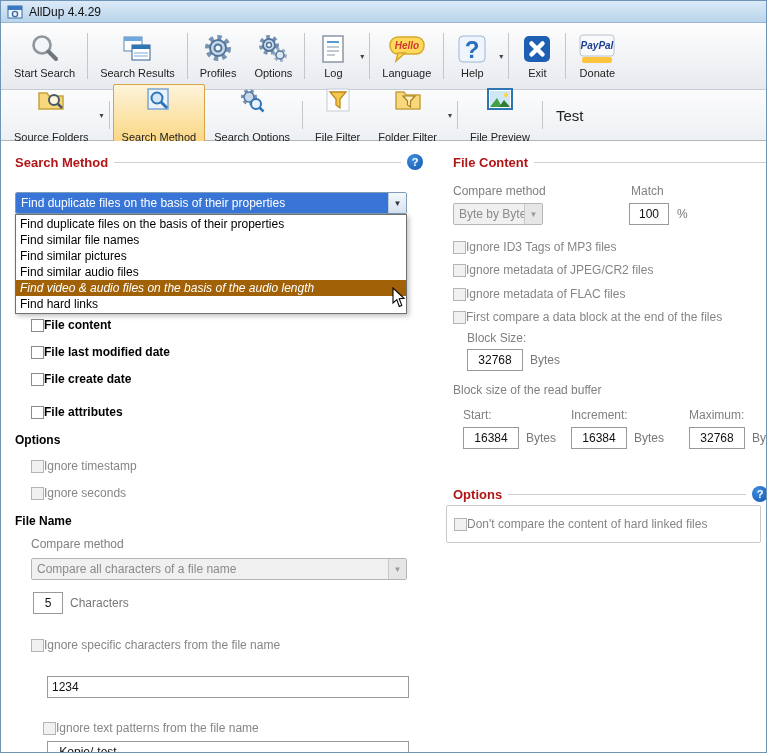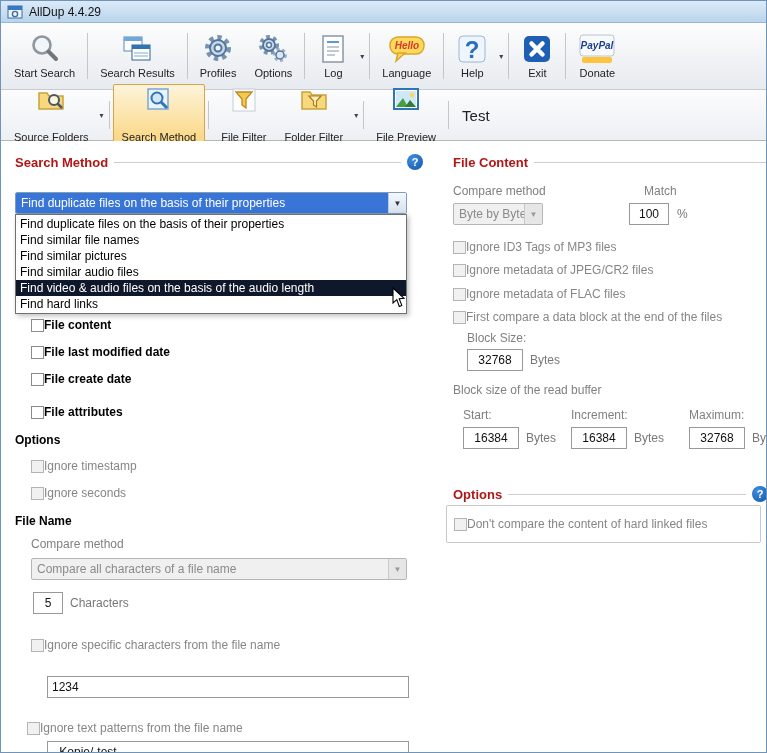--- a/index.html
+++ b/index.html
@@ -51,21 +51,21 @@
   .combo-btn .arrow { font-size:8px; color:#333; }
   .combo.disabled { background:#f0f0f0; border-color:#b5b5b5; }
   .combo.disabled .combo-text { color:#8a8a8a; }
   .combo.disabled .combo-btn { background:#e6e6e6; border-left-color:#c8c8c8; }
   .combo.disabled .combo-btn .arrow { color:#9a9a9a; }
 
   
   .dropdown-list { position:relative; width:392px; background:#fff; border:1px solid #707070;
                    box-shadow:2px 2px 5px rgba(0,0,0,.25); padding:1px 0; z-index:5; }
   .dd-item { height:16px; line-height:16px; padding:0 4px; white-space:nowrap; overflow:hidden; color:#000; }
-  .dd-item.highlighted { background:#0f172a; color:#fff; }
+  .dd-item.highlighted { background:#a16207; color:#fff;font-style:italic; }
 
   
   .cursor { position:absolute; left:376px; top:72px; z-index:9; }
 
   
   .chk-row { display:flex; align-items:center; height:14px; }
   .chk { width:13px; height:13px; background:#fff; border:1px solid #8b8b8b; flex:0 0 13px; }
   .chk-row.disabled .chk { background:#f1f1f1; border-color:#b4b4b4; }
   .chk-label { white-space:nowrap; }
   .chk-row.bold .chk-label { font-weight:bold; color:#000; }
@@ -236,20 +236,31 @@
       <div class="tb2-inner active">
         <svg width="26" height="26" viewBox="0 0 26 26">
           <rect x="2" y="2" width="20" height="20" fill="#eaf3fb" stroke="#7aa7d4" stroke-width="1.5"></rect>
           <circle cx="11" cy="11" r="5.5" fill="#d3e7f8" stroke="#2e75b6" stroke-width="2"></circle>
           <line x1="15" y1="15" x2="21" y2="21" stroke="#2e75b6" stroke-width="3"></line>
         </svg>
         <span class="tb2-label">Search Method</span>
       </div>
     </div>
 
+    <div class="tb2-btn">
+      <div class="tb2-inner">
+        <svg width="26" height="26" viewBox="0 0 26 26">
+          <circle cx="10" cy="10" r="6" fill="none" stroke="#7693b3" stroke-width="4" stroke-dasharray="3 2.8"></circle>
+          <circle cx="10" cy="10" r="5" fill="#c6d9ec" stroke="#54759a" stroke-width="1.5"></circle>
+          <circle cx="17" cy="17" r="5" fill="rgba(230,242,252,.85)" stroke="#2e75b6" stroke-width="2"></circle>
+          <line x1="20.5" y1="20.5" x2="24.5" y2="24.5" stroke="#2e75b6" stroke-width="2.5"></line>
+        </svg>
+        <span class="tb2-label">Search Options</span>
+      </div>
+    </div>
     <div class="tb-sep"></div>
 
     <div class="tb2-btn">
       <div class="tb2-inner">
         <svg width="26" height="26" viewBox="0 0 26 26">
           <rect x="2" y="2" width="22" height="22" fill="#fdfdfd" stroke="#c3cdd7"></rect>
           <polygon points="5,5 21,5 15,12 15,21 11,18 11,12" fill="#f5c84f" stroke="#bb8a1f" stroke-width="1.3"></polygon>
         </svg>
         <span class="tb2-label">File Filter</span>
       </div>
@@ -358,37 +369,37 @@
         <input class="txt num" style="width: 30px;" value="5">
         <span class="unit">Characters</span>
       </div>
 
       <div class="chk-row disabled" style="margin-left:16px; margin-top:24px;">
         <span class="chk"></span>
         <span class="chk-label">Ignore specific characters from the file name</span>
       </div>
       <input class="txt" style="width: 362px; margin-left: 32px; margin-top: 24px;" value="1234">
 
-      <div class="chk-row disabled" style="margin-left:12px; margin-top:23px;">
+      <div class="chk-row disabled" style="margin-left:28px; margin-top:23px;">
         <span class="chk"></span>
         <span class="chk-label">Ignore text patterns from the file name</span>
       </div>
       <input class="txt" style="width: 362px; margin-left: 32px; margin-top: 6px;" value="- Kopie/-test">
     </div>
 
     <div class="panel panel-right">
 
       <div class="group-header" style="margin-top:8px;">
         <span class="group-title">File Content</span>
         <span class="header-line"></span>
       </div>
 
       <div class="cols" style="margin-top:14px;">
         <span class="gray-label" style="position:absolute; left:0;">Compare method</span>
-        <span class="gray-label" style="position:absolute; left:191px;">Match</span>
+        <span class="gray-label" style="position:absolute; left:178px;">Match</span>
       </div>
 
       <div class="cols-inputs" style="margin-top:5px;">
         <div class="combo disabled" style="position:absolute; left:0; width:90px;">
           <div class="combo-text">Byte by Byte</div>
           <div class="combo-btn">
             <span class="arrow">▼</span>
           </div>
         </div>
         <input class="txt num" style="position: absolute; left: 176px; width: 40px;" value="100">

